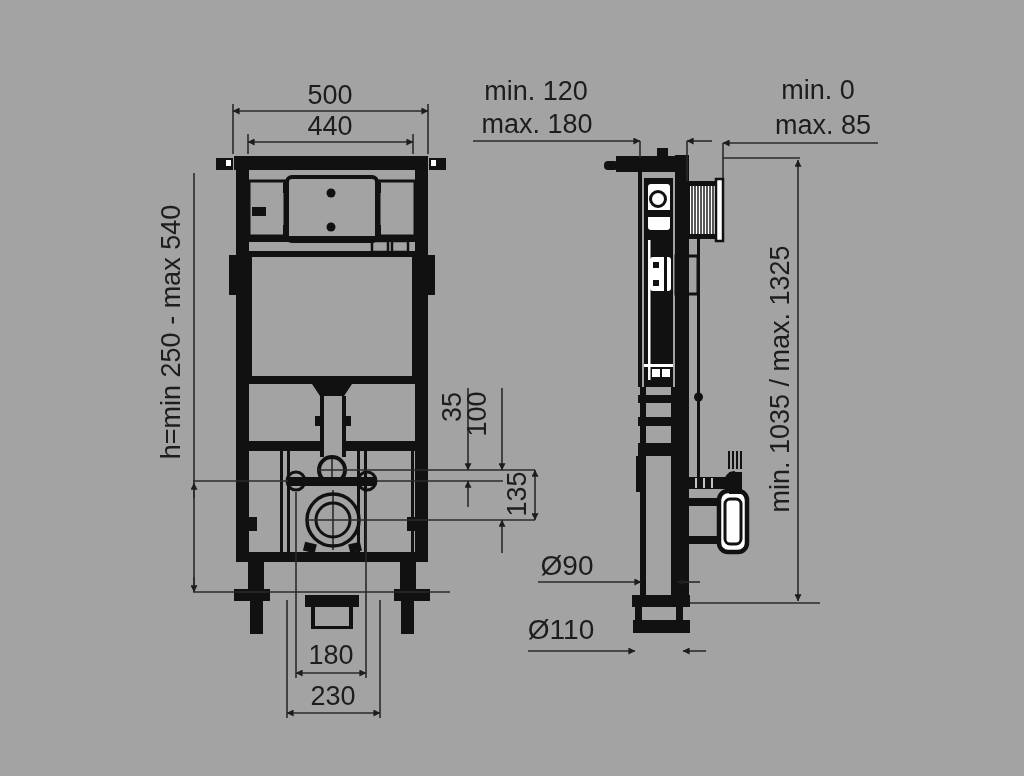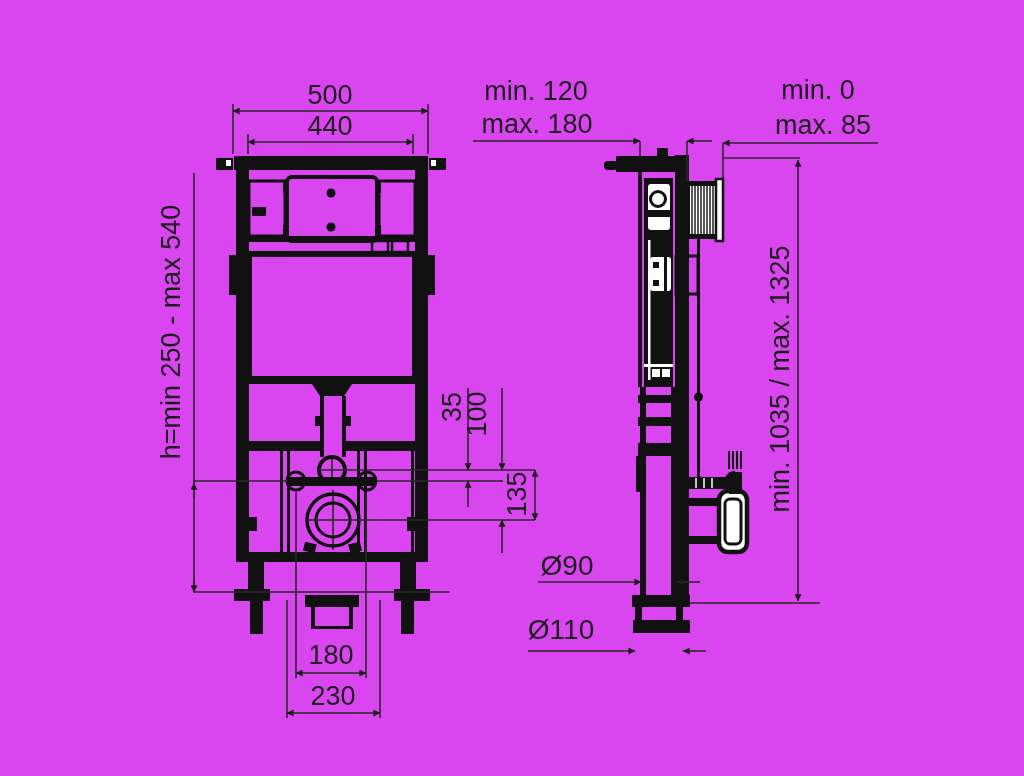--- a/index.html
+++ b/index.html
@@ -1,16 +1,16 @@
 <!DOCTYPE html>
 <html><head>
 <meta charset="utf-8">
 <style>
   html,body{margin:0;padding:0;background:#ffffff;}
-  .page{width:1024px;height:776px;background:#d946ef;position:relative;overflow:hidden;}
+  .page{width:1024px;height:776px;background:#a3a3a3;position:relative;overflow:hidden;}
   svg{display:block;}
   text{font-family:"Liberation Sans","DejaVu Sans",sans-serif;fill:#1d1d1d;}
   .dim-label{font-size:27px;}
   .dia-label{font-size:28px;}
   .thin{stroke:#2a2a2a;stroke-width:1.6;fill:none;}
   .draw{stroke:#111;fill:none;}
   .blk{fill:#111;stroke:none;}
   .wht{fill:#fff;stroke:none;}
 </style>
 </head>

